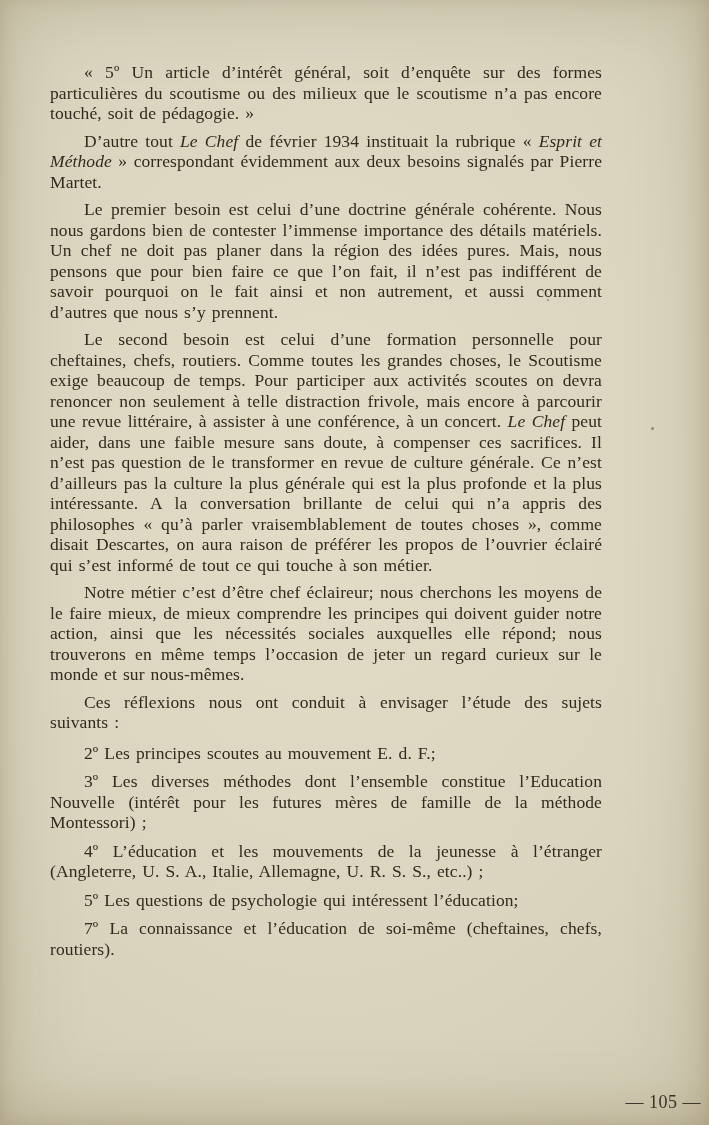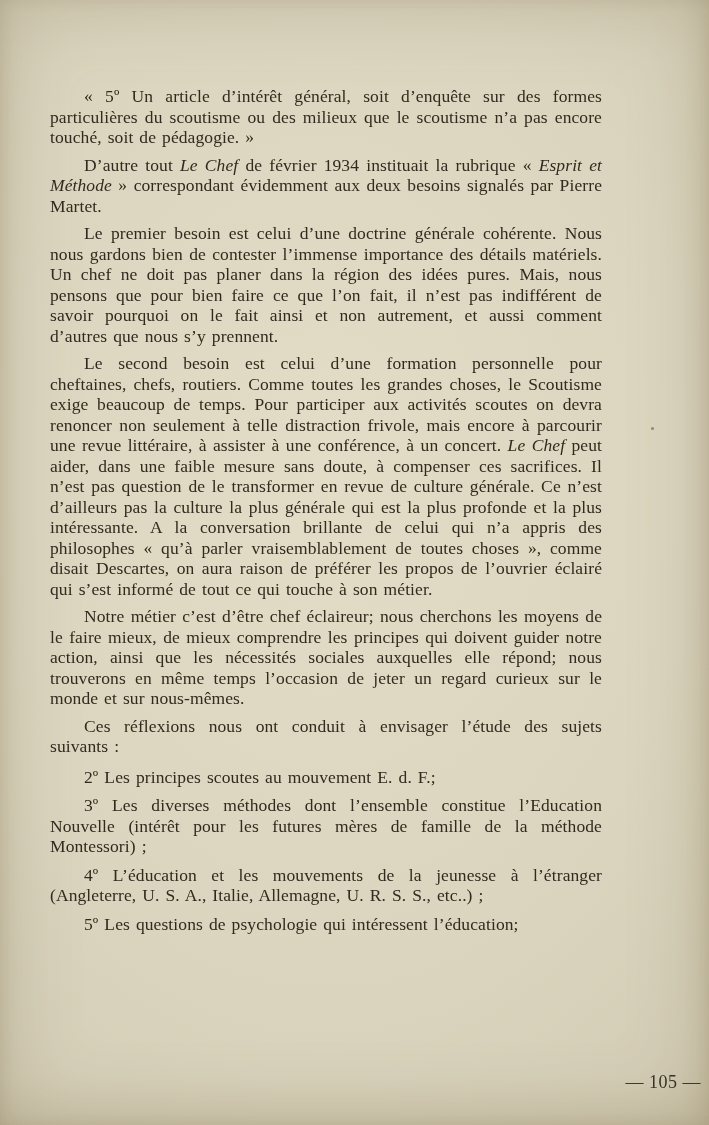--- a/index.html
+++ b/index.html
@@ -5,21 +5,21 @@
   html, body {
     margin: 0;
     padding: 0;
     background: #cfc8b0;
   }
   .page {
     position: relative;
     width: 709px;
     height: 1125px;
     box-sizing: border-box;
-    padding: 86px 0 0 50px;
+    padding: 62px 0 0 50px;
     overflow: hidden;
     font-family: "Liberation Serif", "DejaVu Serif", serif;
     background:
       linear-gradient(to left, rgba(167,143,106,.12) 0px, rgba(167,143,106,0) 28px),
       linear-gradient(to top, rgba(167,143,106,.10) 0px, rgba(167,143,106,0) 46px),
       linear-gradient(to right, rgba(167,143,106,.08) 0px, rgba(167,143,106,0) 22px),
       radial-gradient(95% 80% at 46% 42%, #e3ddc8 0%, #dbd5bf 55%, #d0c9b1 100%);
     box-shadow: inset 0 0 80px rgba(104,90,56,.25), inset 0 0 14px rgba(104,90,56,.12);
   }
   .text-block {
@@ -40,21 +40,21 @@
   }
   .text-block p.subject {
     margin-bottom: 8px;
   }
   .text-block em {
     font-style: italic;
   }
   .page-number {
     position: absolute;
     right: 8px;
-    bottom: 32px;
+    bottom: 12px;
     font-size: 18px;
     color: #3a3226;
     letter-spacing: 0.5px;
     white-space: nowrap;
   }
   .speck {
     position: absolute;
     border-radius: 50%;
     background: rgba(70,60,40,.5);
   }
@@ -76,20 +76,21 @@
     <p><span>Le second besoin est celui d’une formation personnelle pour cheftaines, chefs, routiers. Comme toutes les grandes choses, le Scoutisme exige beaucoup de temps. Pour participer aux activités scoutes on devra renoncer non seulement à telle distraction frivole, mais encore à parcourir une revue littéraire, à assister à une conférence, à un concert. </span><em>Le Chef</em><span> peut aider, dans une faible mesure sans doute, à compenser ces sacrifices. Il n’est pas question de le transformer en revue de culture générale. Ce n’est d’ailleurs pas la culture la plus générale qui est la plus profonde et la plus intéressante. A la conversation brillante de celui qui n’a appris des philosophes «&nbsp;qu’à parler vraisemblablement de toutes choses&nbsp;», comme disait Descartes, on aura raison de préférer les propos de l’ouvrier éclairé qui s’est informé de tout ce qui touche à son métier.</span></p>
 
     <p>Notre métier c’est d’être chef éclaireur; nous cherchons les moyens de le faire mieux, de mieux comprendre les principes qui doivent guider notre action, ainsi que les nécessités sociales auxquelles elle répond; nous trouverons en même temps l’occasion de jeter un regard curieux sur le monde et sur nous-mêmes.</p>
 
     <p class="pre-list">Ces réflexions nous ont conduit à envisager l’étude des sujets suivants&nbsp;:</p>
 
     <p class="subject">2º Les principes scoutes au mouvement E. d. F.;</p>
     <p class="subject">3º Les diverses méthodes dont l’ensemble constitue l’Education Nouvelle (intérêt pour les futures mères de famille de la méthode Montessori)&nbsp;;</p>
     <p class="subject">4º L’éducation et les mouvements de la jeunesse à l’étranger (Angleterre, U. S. A., Italie, Allemagne, U. R. S. S., etc..)&nbsp;;</p>
     <p class="subject">5º Les questions de psychologie qui intéressent l’éducation;</p>
+    <p class="subject">7º La connaissance et l’éducation de soi-même (cheftaines, chefs, routiers).</p>
 
   </div>
 
   <div class="page-number">— 105 —</div>
 
   <div class="speck speck-1"></div>
   <div class="speck speck-2"></div>
 </div>
 
 </body></html>

